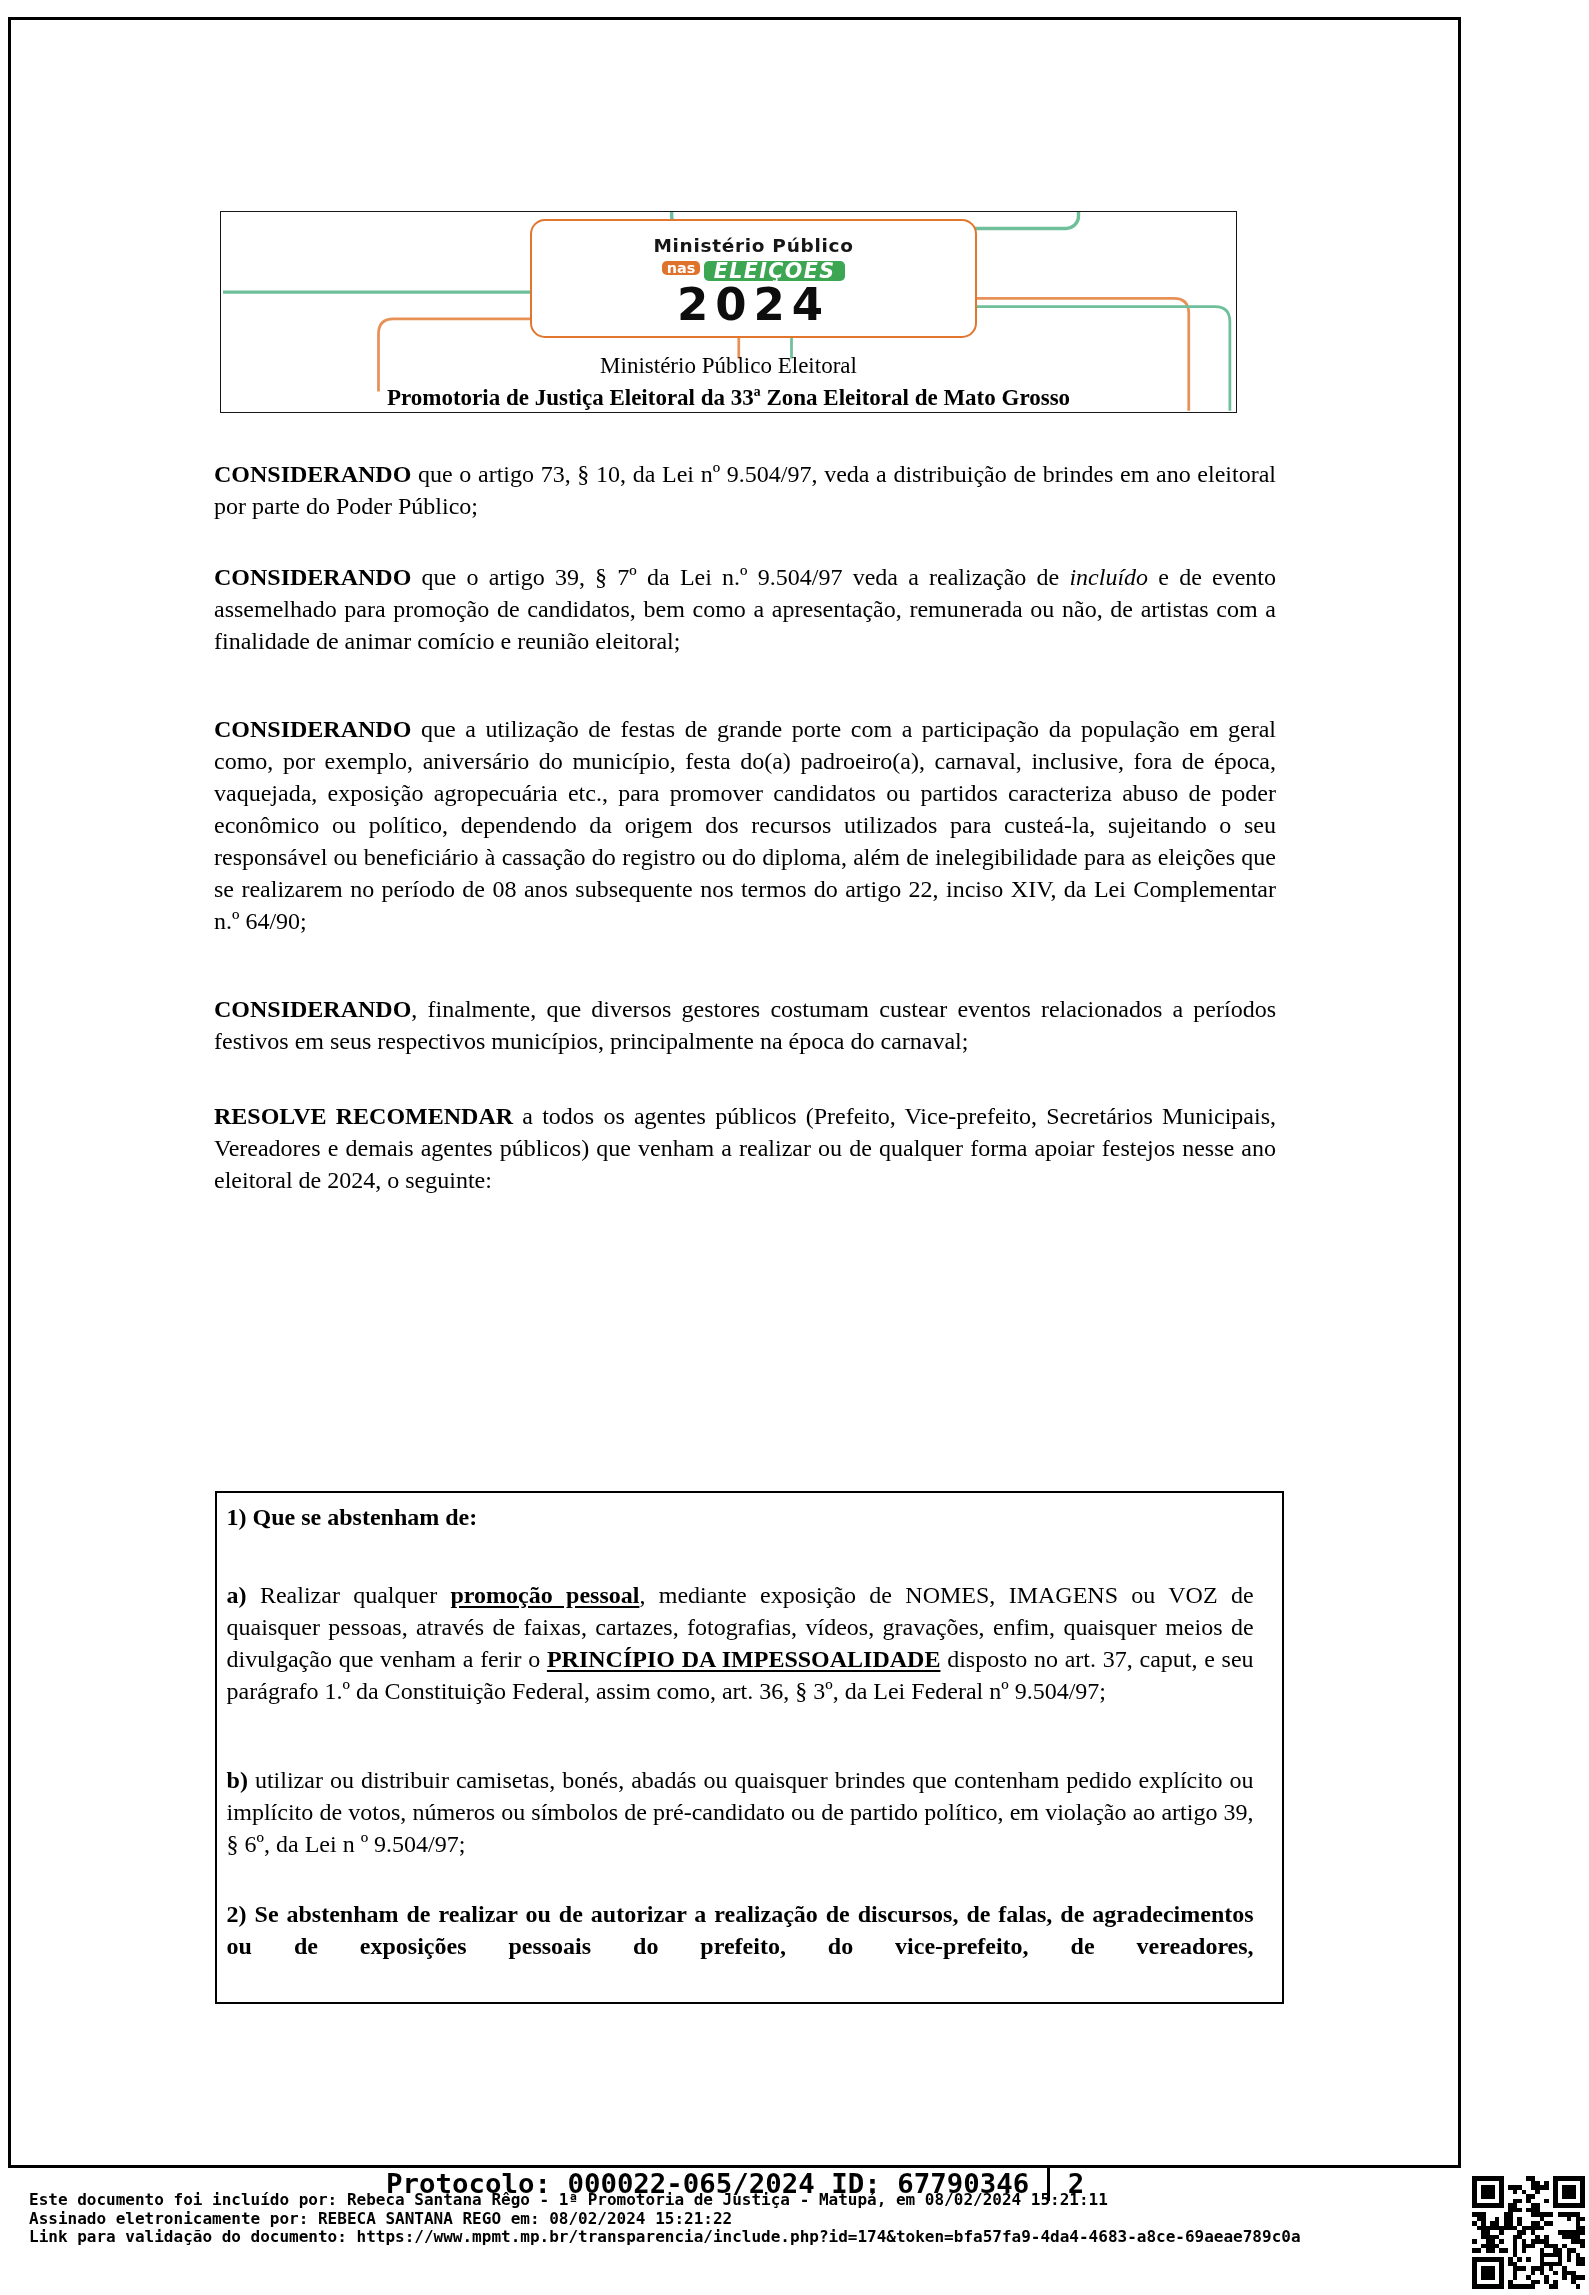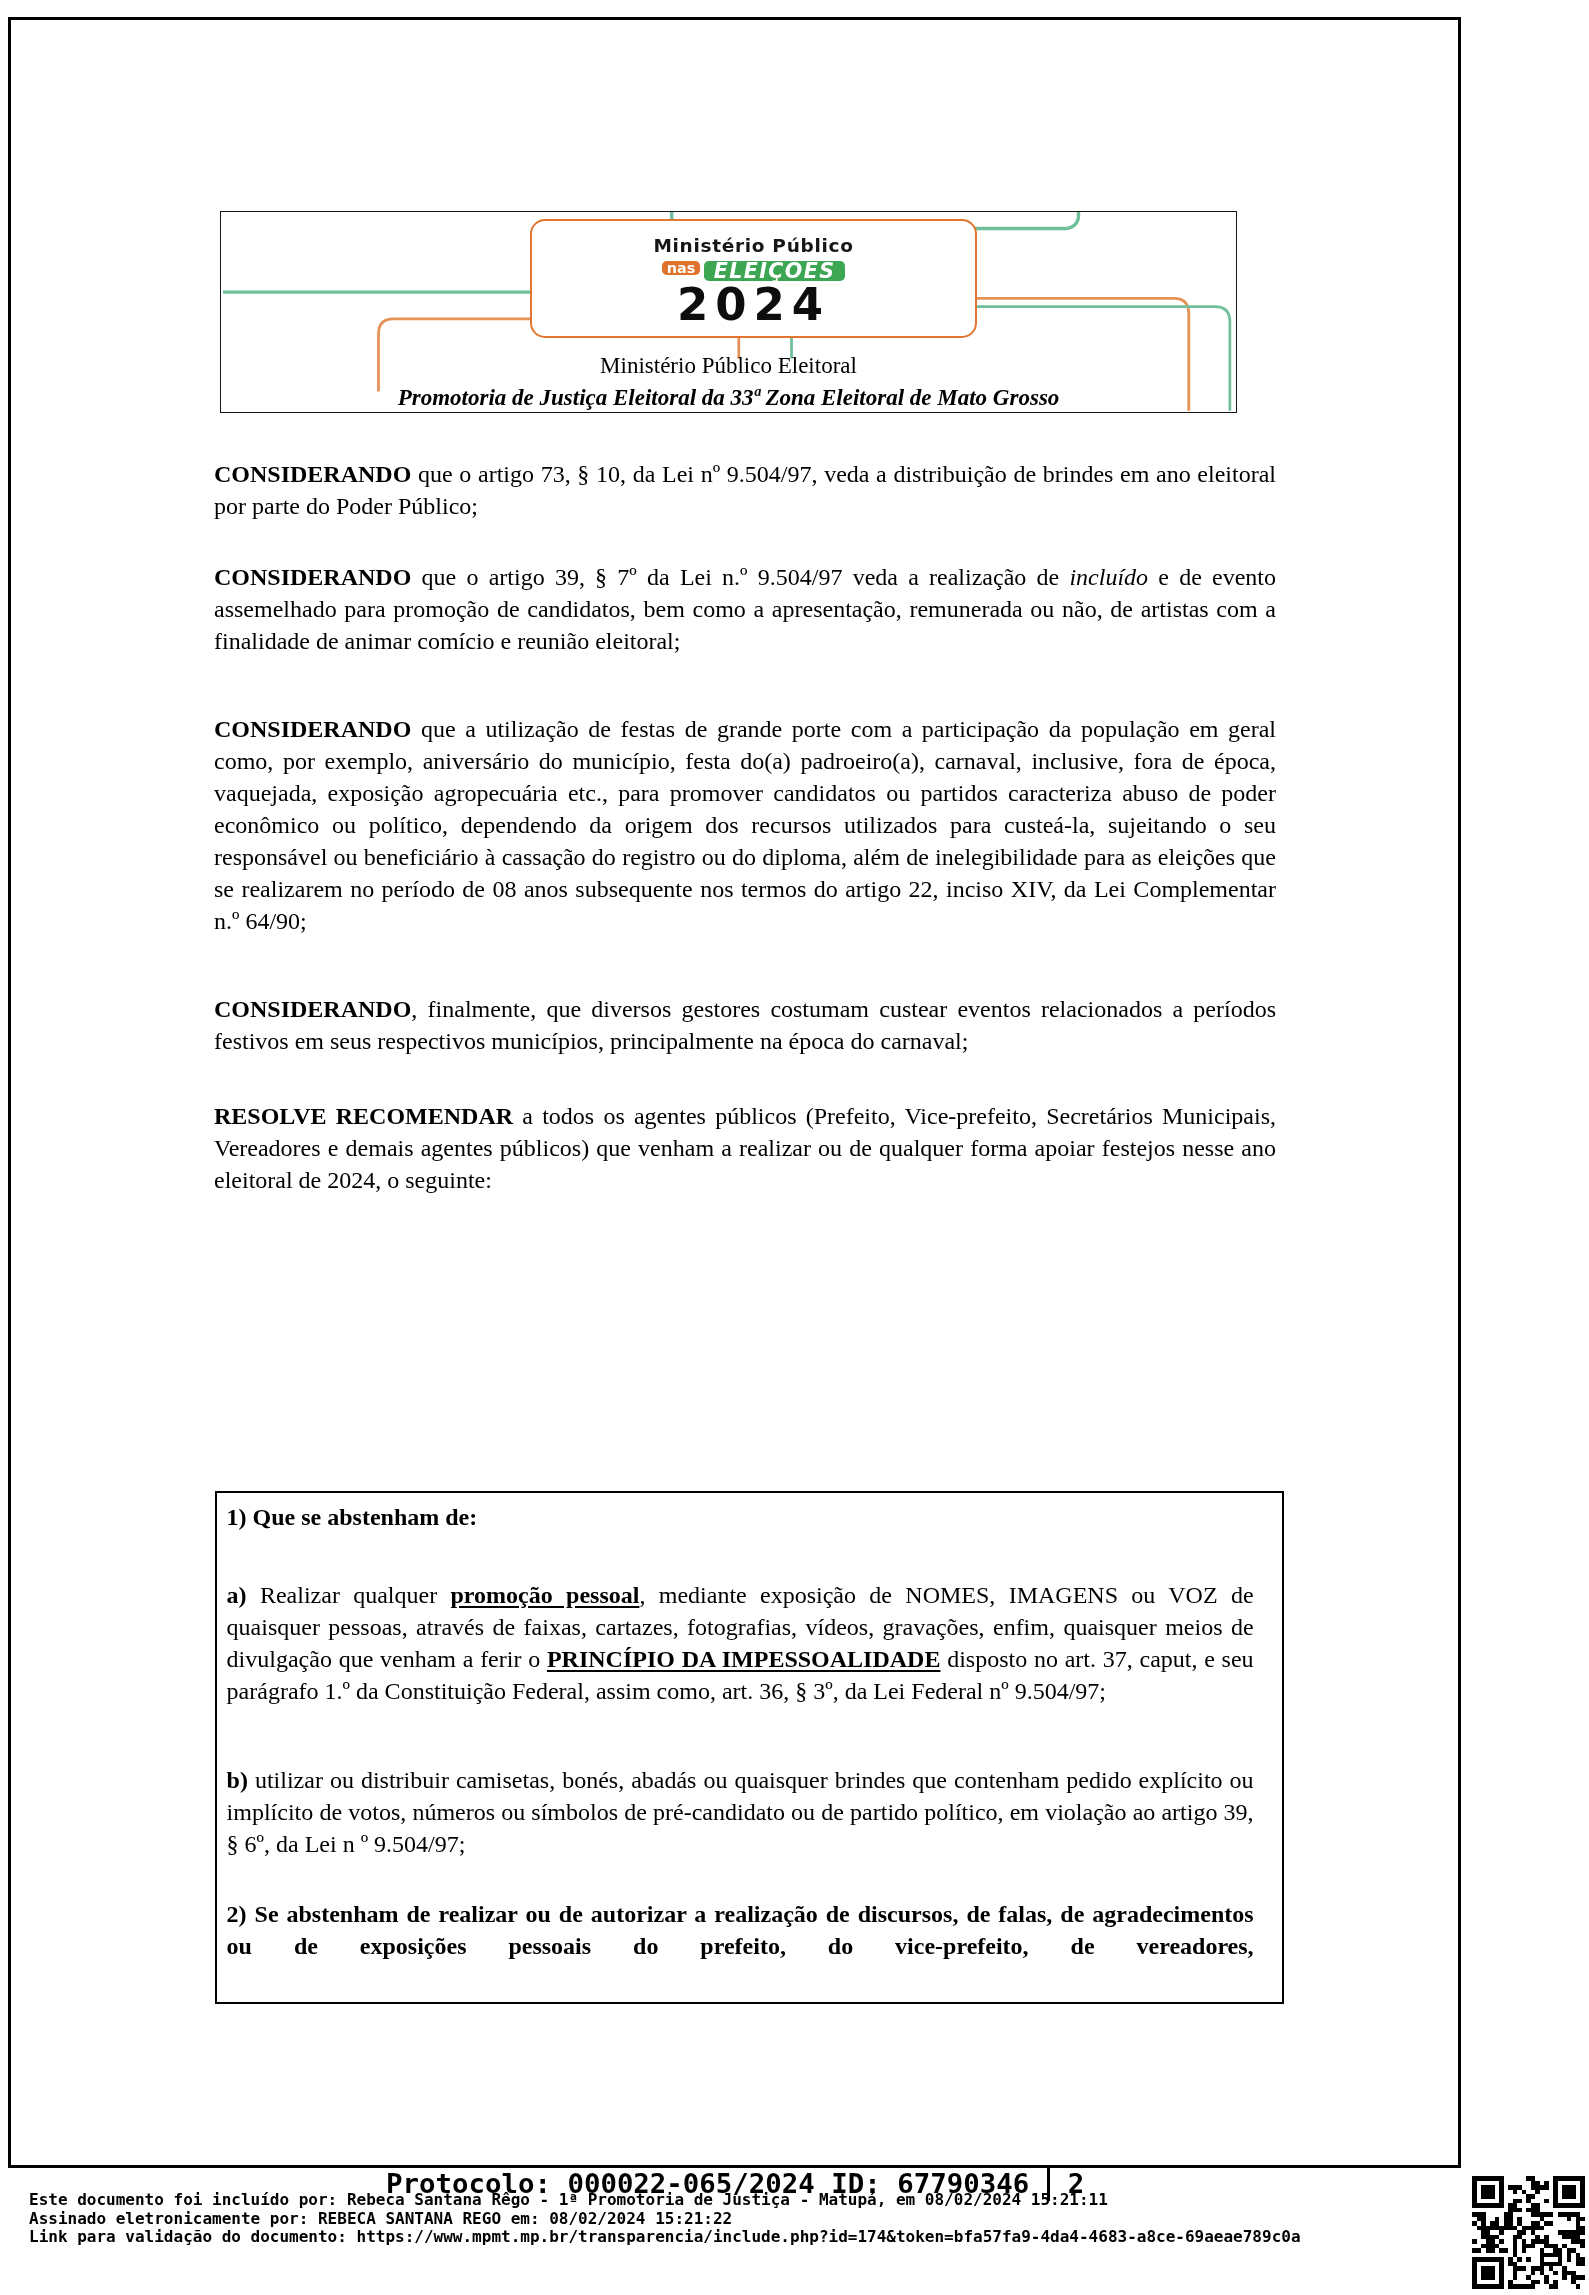--- a/index.html
+++ b/index.html
@@ -44,21 +44,21 @@
   .logo-year{
     margin-top:2.1px;font-family:"DejaVu Sans",sans-serif;font-weight:bold;
     font-size:45px;letter-spacing:6.9px;line-height:1;color:#0d0d0d;
   }
   .hdr-title1{
     position:absolute;left:0;top:140px;width:100%;text-align:center;
     font-weight:normal;font-size:23px;line-height:27.4px;z-index:3;
   }
   .hdr-title2{
     position:absolute;left:0;top:172px;width:100%;text-align:center;
-    font-weight:bold;font-size:23px;line-height:27.4px;z-index:3;font-style:italic;
+    font-weight:bold;font-size:23px;line-height:27.4px;z-index:3;
   }
   
   .body-text{
     left:214px;top:458px;width:1062px;
     font-size:24px;line-height:32px;text-align:justify;
   }
   .para{margin:0;}
   .b{font-weight:bold;}
   .i{font-style:italic;}
   .u{text-decoration:underline;text-decoration-thickness:2.1px;text-underline-offset:2.7px;}

